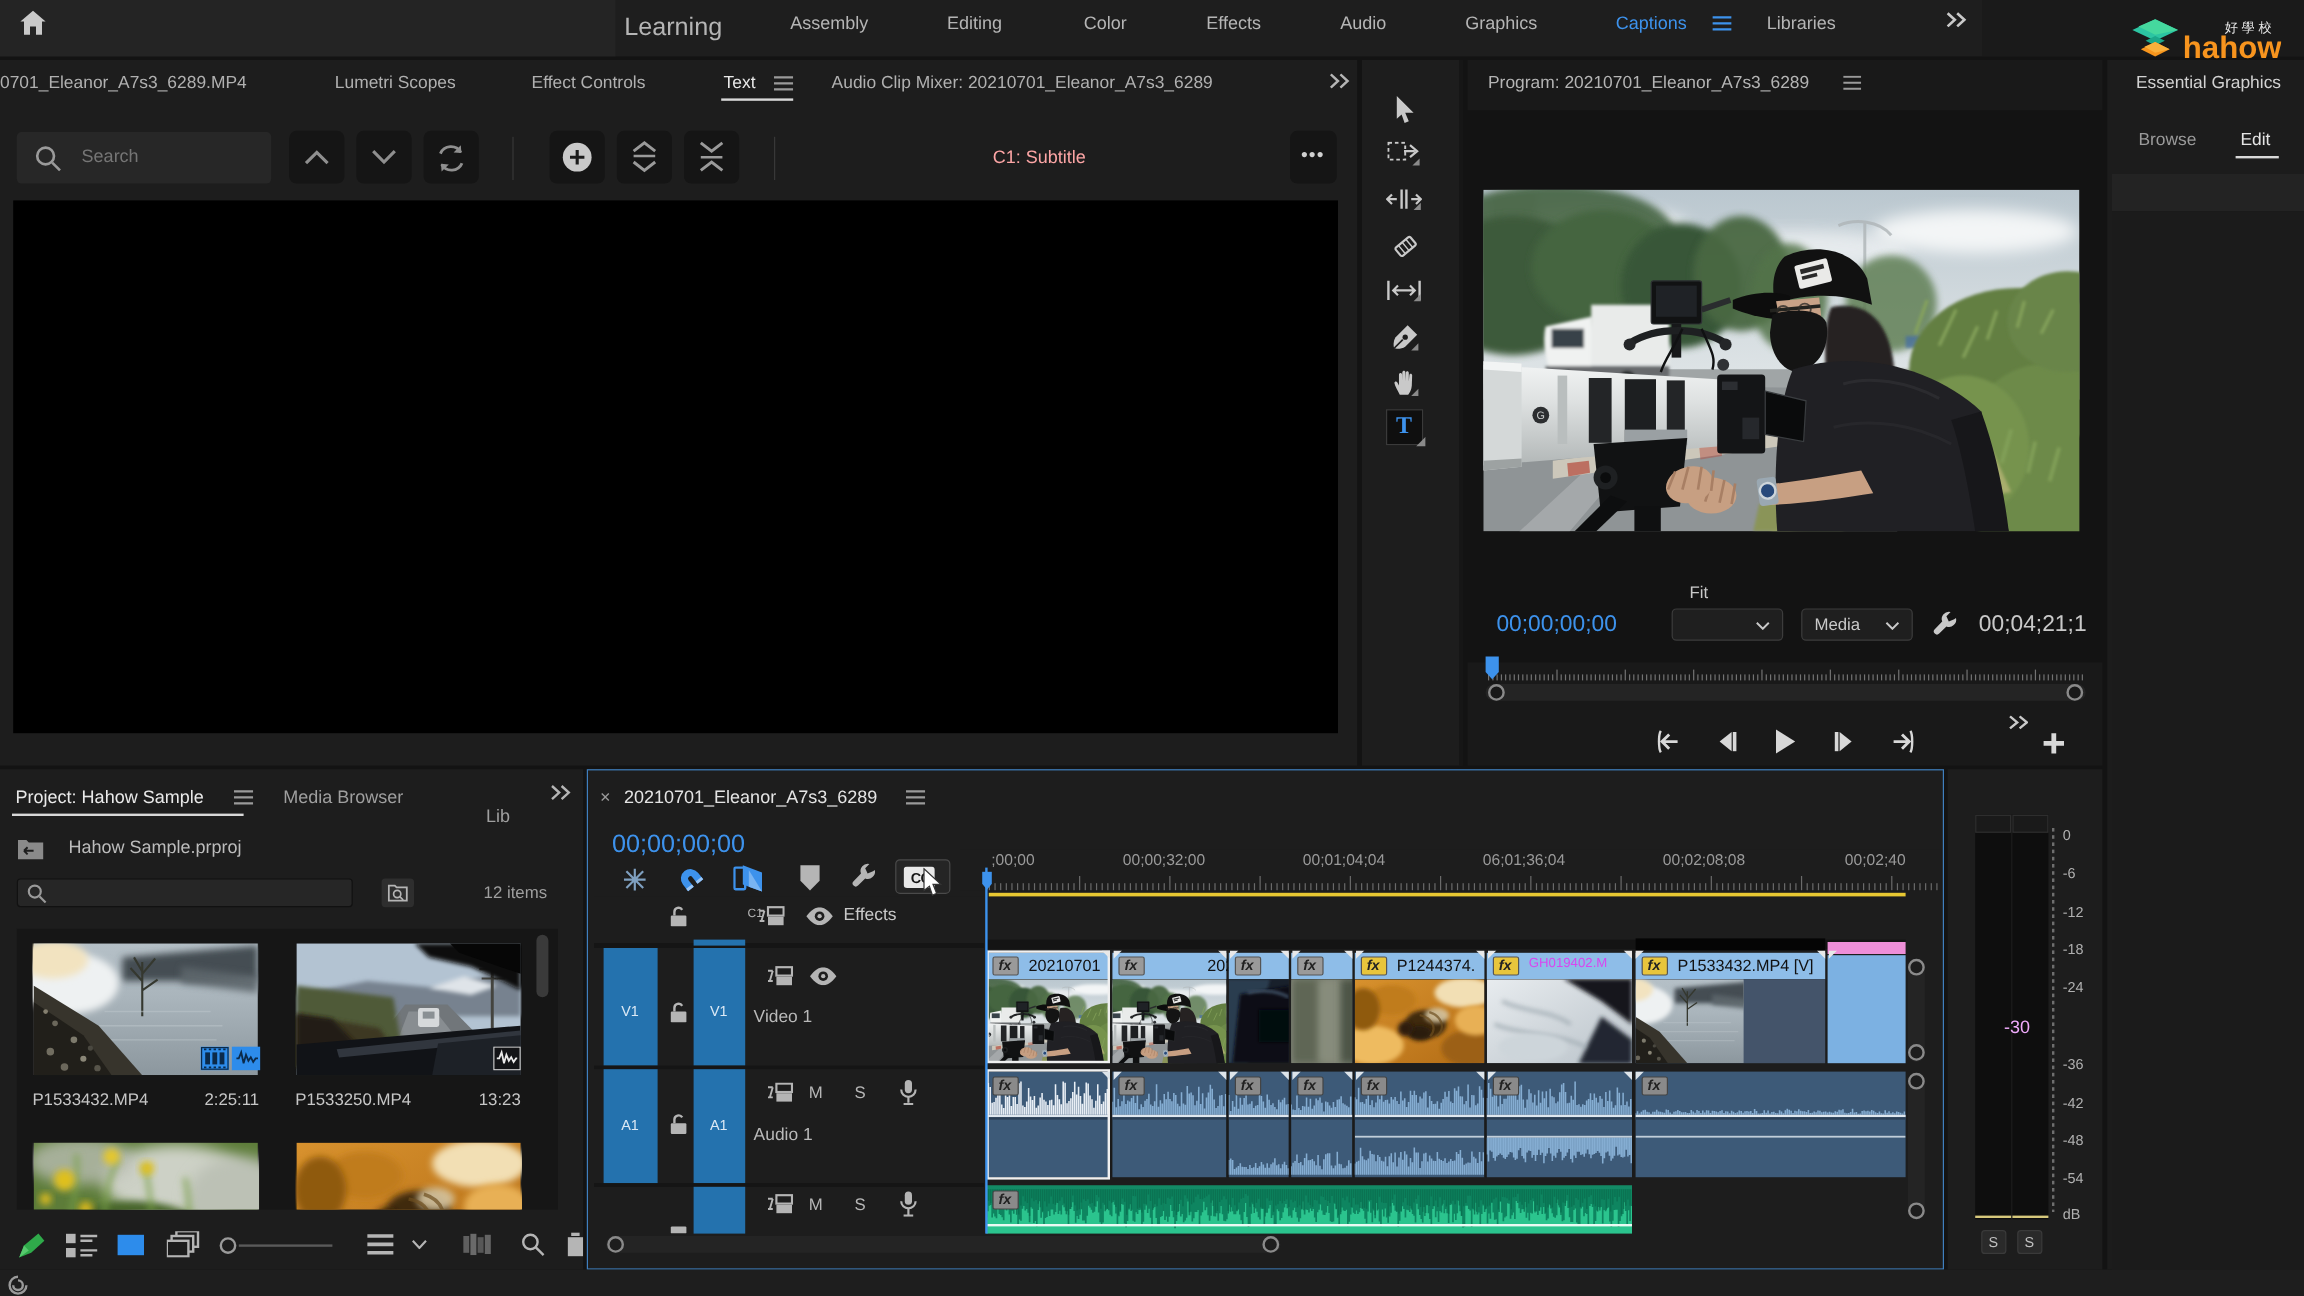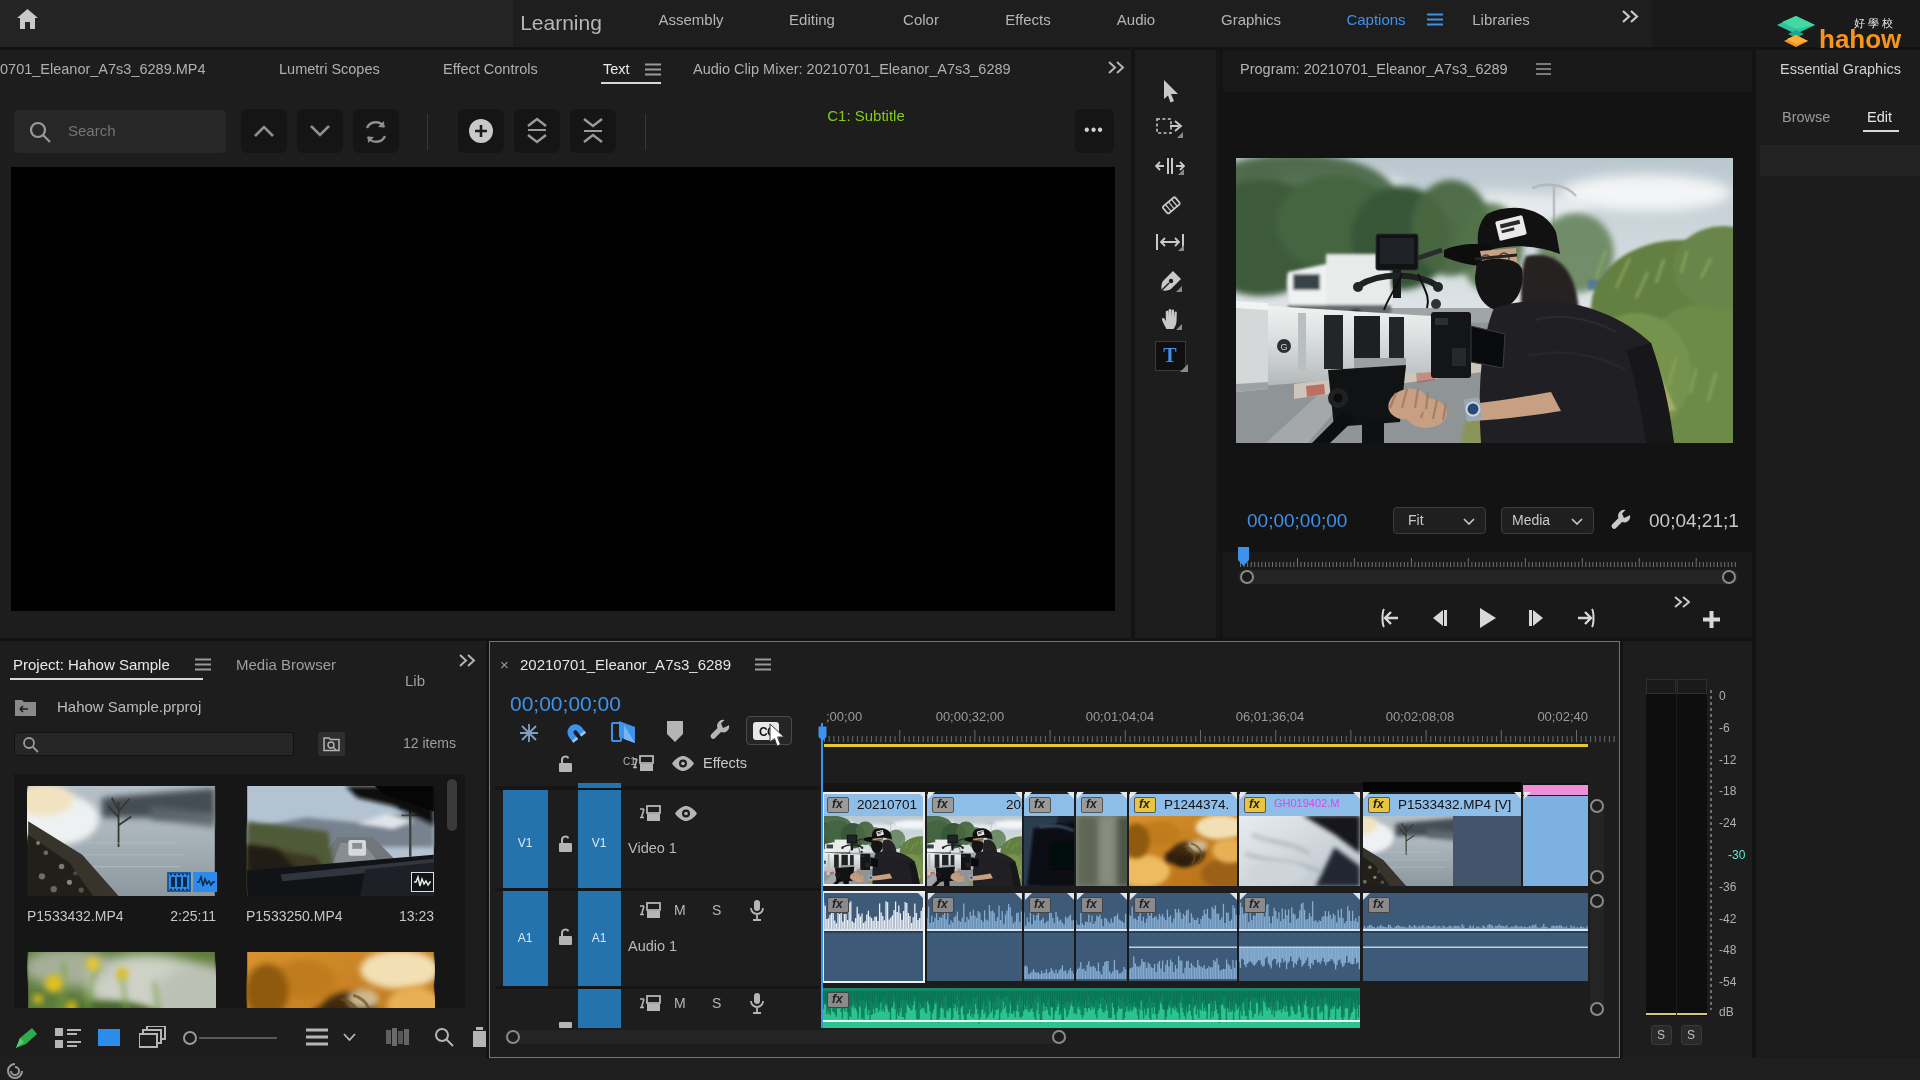--- a/index.html
+++ b/index.html
@@ -88,21 +88,21 @@
 <path d="M4 9 L13 2 L22 9" stroke="#9a9a9a" stroke-width="2.4" fill="none"></path>
 <path d="M4 13 h18" stroke="#9a9a9a" stroke-width="2"></path>
 <path d="M4 18 L13 25 L22 18" stroke="#9a9a9a" stroke-width="2.4" fill="none"></path>
   </svg>
 <svg class="abs" style="left:580px;top:117px" width="26" height="28" viewBox="0 0 26 28">
 <path d="M4 2 L13 9 L22 2" stroke="#9a9a9a" stroke-width="2.4" fill="none"></path>
 <path d="M4 14 h18" stroke="#9a9a9a" stroke-width="2"></path>
 <path d="M4 25 L13 18 L22 25" stroke="#9a9a9a" stroke-width="2.4" fill="none"></path>
   </svg>
 <div class="abs" style="left:645px;top:114px;width:1px;height:36px;background:#383838"></div>
-<div class="txt" style="left:866px;top:107px;transform:translateX(-50%);font-size:15px;color:#84cc16">C1: Subtitle</div>
+<div class="txt" style="left:866px;top:123px;transform:translateX(-50%);font-size:15px;color:#fca5a5">C1: Subtitle</div>
 <div class="abs" style="left:1075px;top:109px;width:39px;height:44px;background:#151515;border-radius:6px"></div>
 <div class="txt" style="left:1094px;top:121px;transform:translateX(-50%);font-size:16px;color:#d0d0d0;letter-spacing:1px">•••</div>
 <div class="abs" style="left:11px;top:167px;width:1104px;height:444px;background:#000"></div>
 <div class="panel" style="left:1135px;top:50px;width:84px;height:588px;background:#1d1d1d"></div>
 <div class="abs" style="left:1216px;top:50px;width:3px;height:588px;background:#161616"></div>
 <svg class="abs" style="left:1160px;top:79px" width="22" height="24" viewBox="0 0 22 24">
 <path d="M4 1 L18 15 L11 15 L14 22 L10.5 23.5 L8 16.5 L4 20 Z" fill="#c9c9c9"></path>
   </svg>
 <svg class="abs" style="left:1156px;top:118px" width="28" height="22" viewBox="0 0 28 22">
 <rect x="1" y="1" width="14" height="14" fill="none" stroke="#c9c9c9" stroke-width="1.6" stroke-dasharray="3 2.4"></rect>
@@ -264,21 +264,21 @@
 <circle cx="102" cy="240" r="10" fill="#1e2022"></circle>
       <circle cx="102" cy="240" r="4.5" fill="#0b0c0d"></circle>
 <path d="M120,260 L94,285 L76,285 L106,255 Z" fill="#0d0e0f"></path>
 <rect x="126" y="264" width="22" height="21" fill="#0f1011"></rect>
 <ellipse cx="172" cy="246" rx="20" ry="15" fill="#c79f82" transform="rotate(-15 172 246)"></ellipse>
 <path d="M160,235 l-6,15 M171,231 l-5,19 M182,231 l-3,19 M192,234 l-2,17" stroke="#a87f64" stroke-width="2.2" fill="none"></path>
 </svg>
   </div>
 <div class="txt" style="left:1247px;top:510px;font-size:19px;color:#3d92ec">00;00;00;00</div>
 <div class="abs" style="left:1393px;top:507px;width:93px;height:27px;background:#1f1f1f;border:1px solid #3c3c3c;border-radius:4px"></div>
-<div class="txt" style="left:1408px;top:512px;font-size:14px;color:#c9c9c9">Fit</div>
+<div class="txt" style="left:1408px;top:485px;font-size:14px;color:#c9c9c9">Fit</div>
 <svg class="abs" style="left:1463px;top:518px" width="12" height="7" viewBox="0 0 12 7">
     <path d="M1 1 L6 6 L11 1" stroke="#c9c9c9" stroke-width="1.6" fill="none"></path>
   </svg>
 <div class="abs" style="left:1501px;top:507px;width:93px;height:27px;background:#1f1f1f;border:1px solid #3c3c3c;border-radius:4px"></div>
 <div class="txt" style="left:1512px;top:512px;font-size:14px;color:#c9c9c9">Media</div>
 <svg class="abs" style="left:1571px;top:518px" width="12" height="7" viewBox="0 0 12 7">
     <path d="M1 1 L6 6 L11 1" stroke="#c9c9c9" stroke-width="1.6" fill="none"></path>
   </svg>
 <svg class="abs" style="left:1609px;top:509px" width="24" height="24" viewBox="0 0 24 24">
 <path d="M21 6 a6 6 0 0 1 -8 7 L7 19 a2.6 2.6 0 0 1 -3.7 -3.7 L9.5 9 a6 6 0 0 1 7 -8 L13 4.5 L15 9 L19.5 7 Z" fill="#c9c9c9"></path>
@@ -1513,21 +1513,21 @@
     <rect x="0" y="300" width="2" height="3" fill="#6e6e6e"></rect>
     <rect x="0" y="306" width="2" height="3" fill="#6e6e6e"></rect>
     <rect x="0" y="312" width="2" height="3" fill="#6e6e6e"></rect>
     <rect x="0" y="318" width="2" height="3" fill="#6e6e6e"></rect>
   </svg>
 <div class="txt" style="left:1719px;top:689px;font-size:12px;color:#b0b0b0">0</div>
 <div class="txt" style="left:1719px;top:721px;font-size:12px;color:#b0b0b0">-6</div>
 <div class="txt" style="left:1719px;top:753px;font-size:12px;color:#b0b0b0">-12</div>
 <div class="txt" style="left:1719px;top:784px;font-size:12px;color:#b0b0b0">-18</div>
 <div class="txt" style="left:1719px;top:816px;font-size:12px;color:#b0b0b0">-24</div>
-<div class="txt" style="left:1728px;top:848px;font-size:12px;color:#5eead4">-30</div>
+<div class="txt" style="left:1670px;top:848px;font-size:15px;color:#f0abfc">-30</div>
 <div class="txt" style="left:1719px;top:880px;font-size:12px;color:#b0b0b0">-36</div>
 <div class="txt" style="left:1719px;top:912px;font-size:12px;color:#b0b0b0">-42</div>
 <div class="txt" style="left:1719px;top:943px;font-size:12px;color:#b0b0b0">-48</div>
 <div class="txt" style="left:1719px;top:975px;font-size:12px;color:#b0b0b0">-54</div>
 <div class="txt" style="left:1719px;top:1005px;font-size:12px;color:#b0b0b0">dB</div>
 <div class="abs" style="left:1651px;top:1025px;width:21px;height:20px;background:#2a2a2a;border:1px solid #3a3a3a;border-radius:3px"></div>
 <div class="txt" style="left:1661px;top:1028px;transform:translateX(-50%);font-size:12px;color:#c0c0c0">S</div>
 <div class="abs" style="left:1681px;top:1025px;width:21px;height:20px;background:#2a2a2a;border:1px solid #3a3a3a;border-radius:3px"></div>
 <div class="txt" style="left:1691px;top:1028px;transform:translateX(-50%);font-size:12px;color:#c0c0c0">S</div>
 <div class="abs" style="left:0;top:1058px;width:1920px;height:22px;background:#1e1e1e"></div>

